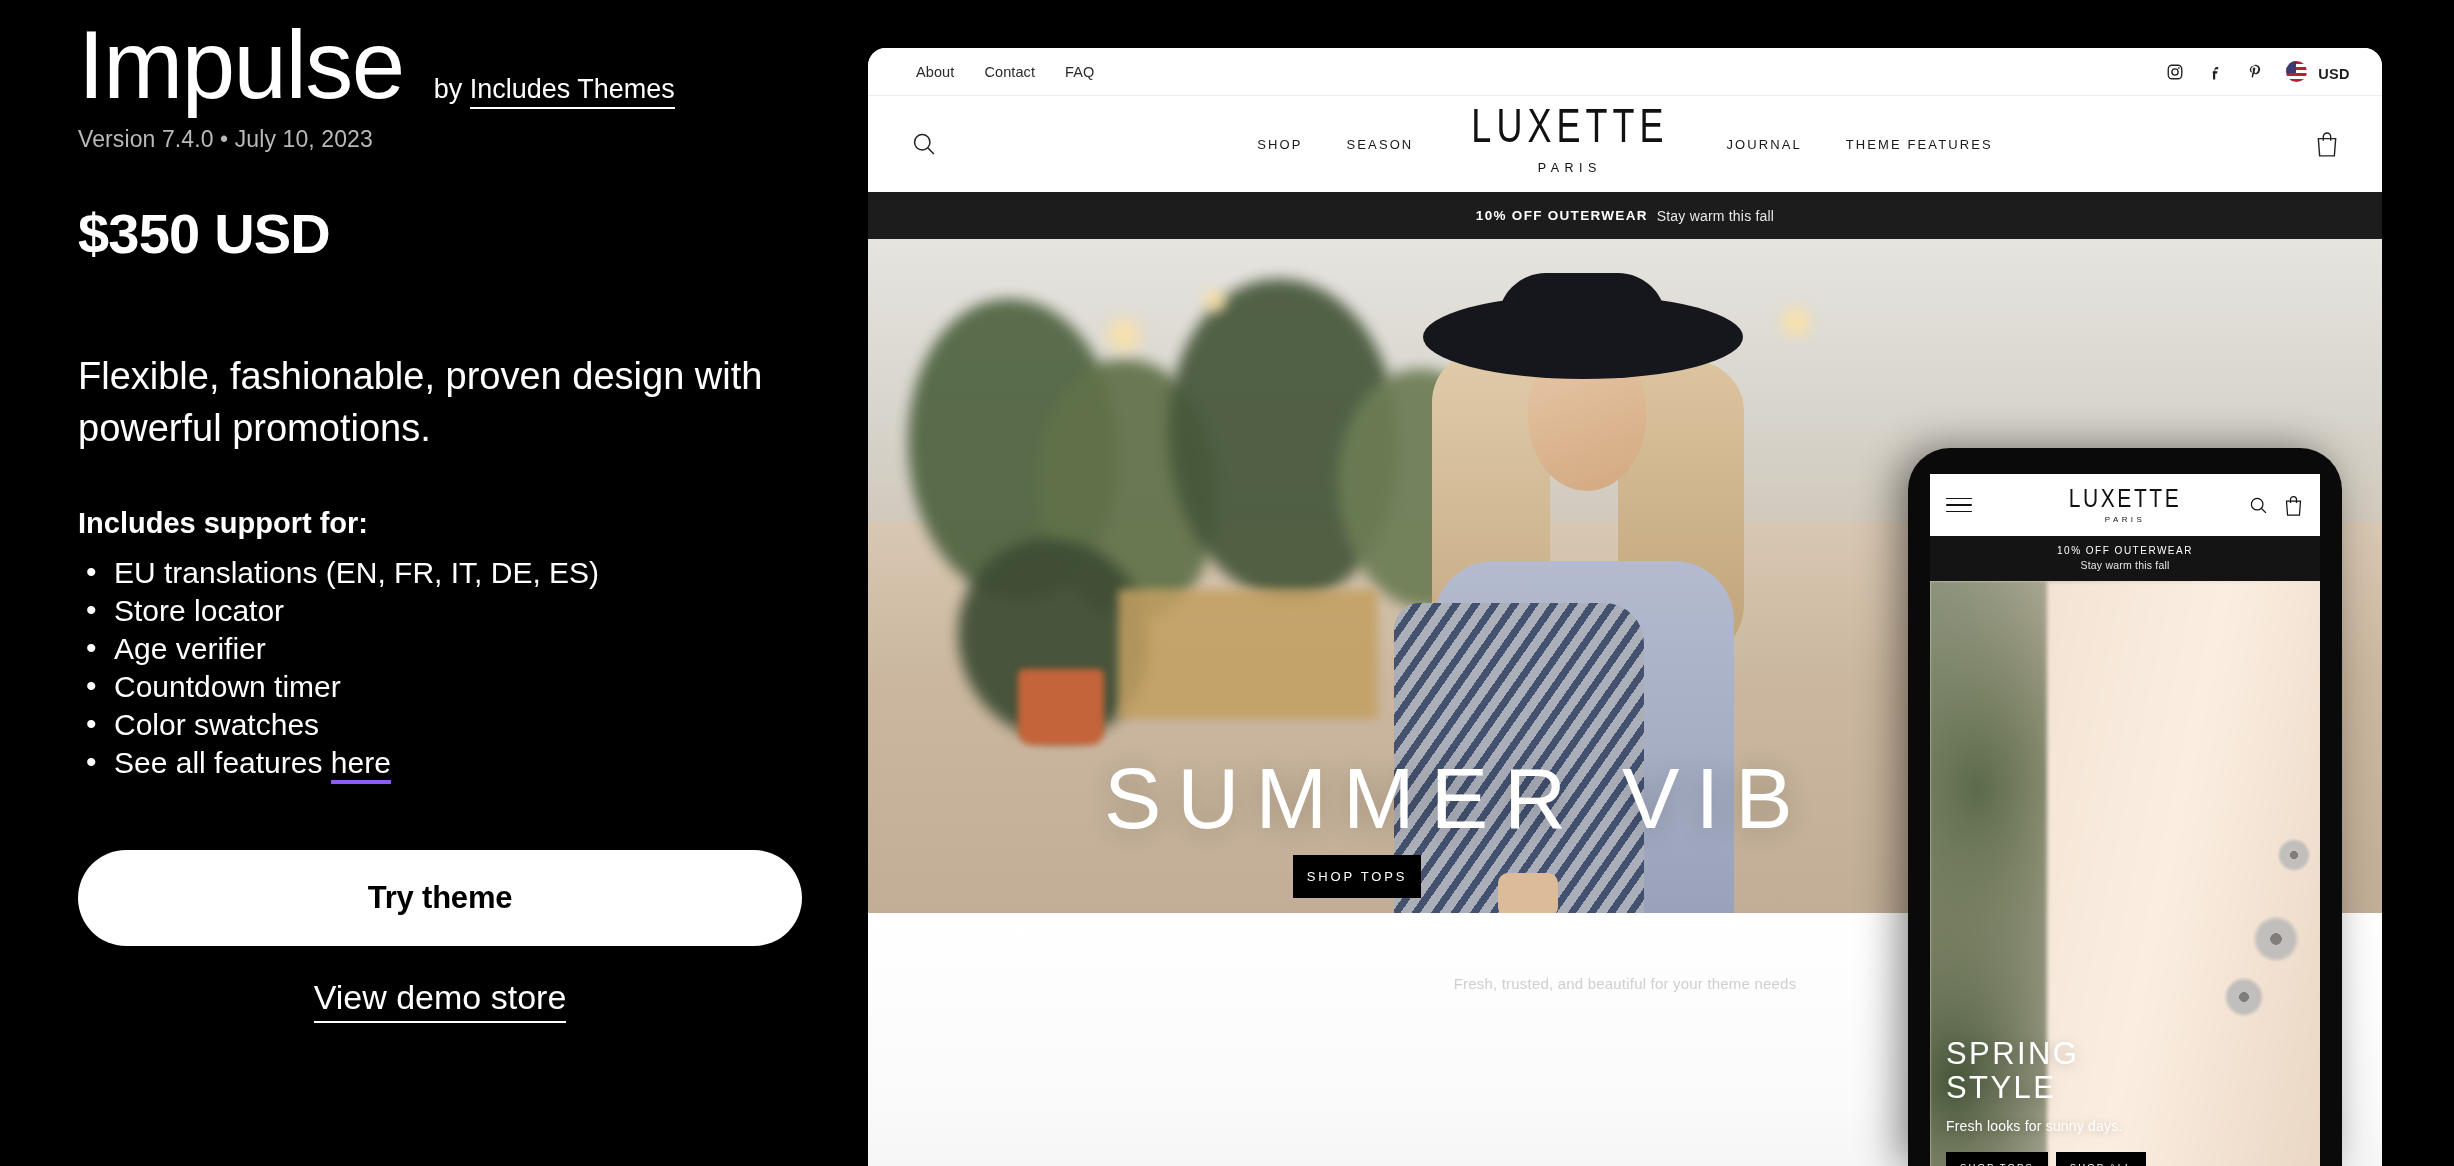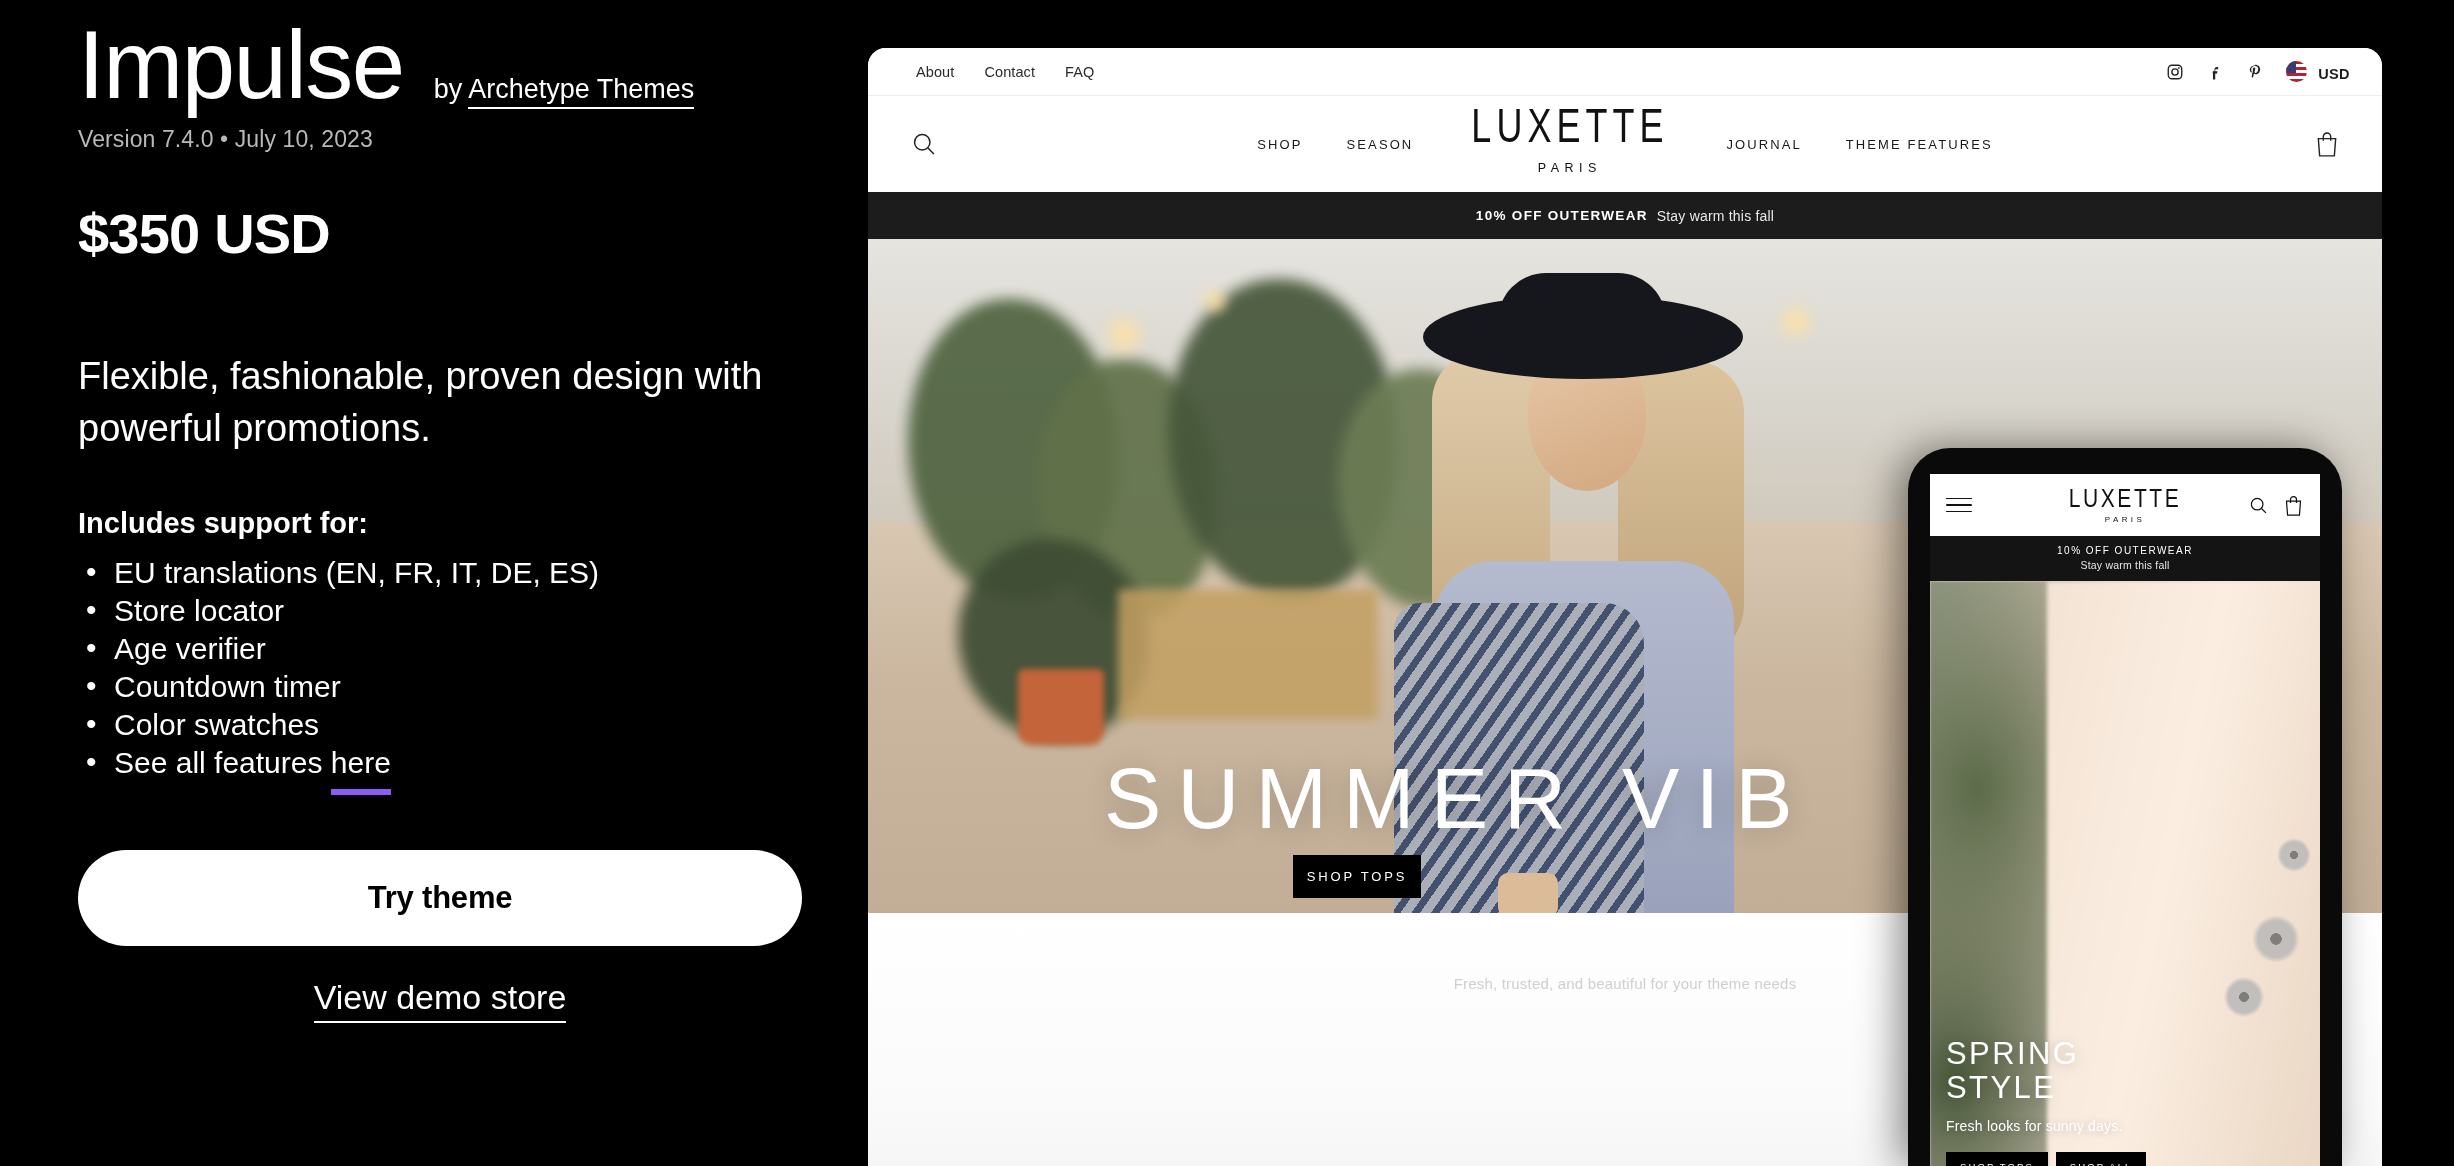--- a/index.html
+++ b/index.html
@@ -92,22 +92,22 @@
   }
   .feature-list li::before {
     content: "\2022";
     position: absolute;
     left: 8px;
     top: -1px;
     font-size: 30px;
     color: #fff;
   }
   .inline-link {
-    border-bottom: 6px solid #8b5cf6;
-    padding-bottom: 10px;
+    border-bottom: 4px solid #8b5cf6;
+    padding-bottom: 1px;
     cursor: pointer;
   }
 
   .try-btn {
     display: block;
     margin-top: 68px;
     width: 724px;
     height: 96px;
     background: #fff;
     color: #000;
@@ -480,21 +480,21 @@
 <body>
 
 <div class="page">
 
   <div class="left-col">
 
     <div class="title-row">
       <h1 class="theme-title">Impulse</h1>
       <div class="byline">
         <span>by</span>
-        <span class="author">Archetype Themes</span>
+        <span class="author">Includes Themes</span>
       </div>
     </div>
 
     <div class="version-line">Version 7.4.0  •  July 10, 2023</div>
 
     <div class="price">$350 USD</div>
 
     <div class="tagline">Flexible, fashionable, proven design with powerful promotions.</div>
 
     <div class="includes-heading">Includes support for:</div>

